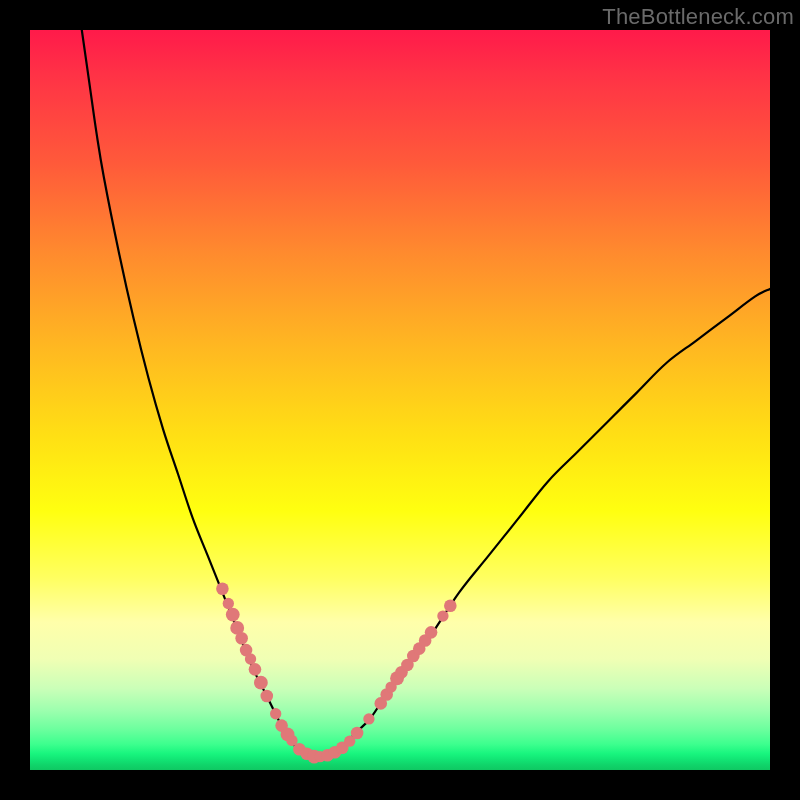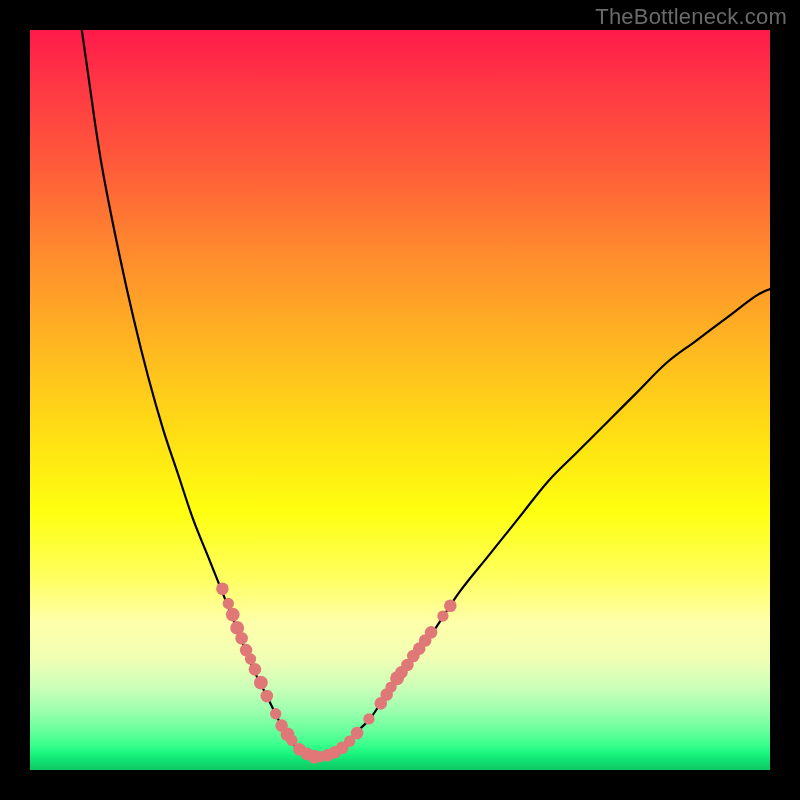--- a/index.html
+++ b/index.html
@@ -52,21 +52,21 @@
     );
   }
   svg.curves {
     position: absolute;
     left: 0; top: 0;
     width: 100%; height: 100%;
   }
   .watermark {
     position: absolute;
     top: 4px;
-    right: 13px;
+    right: 6px;
     color: #6a6a6a;
     font-size: 22px;
     letter-spacing: 0.2px;
     user-select: none;
   }
 </style>
 </head>
 <body>
 
 <div class="frame">

